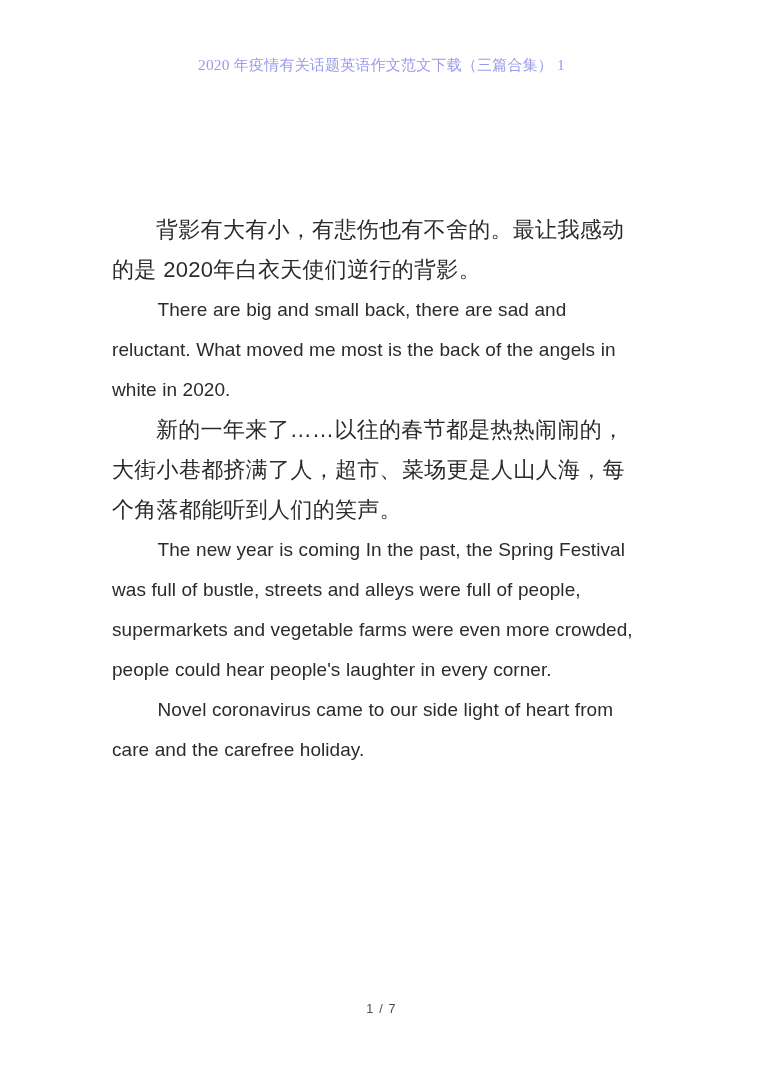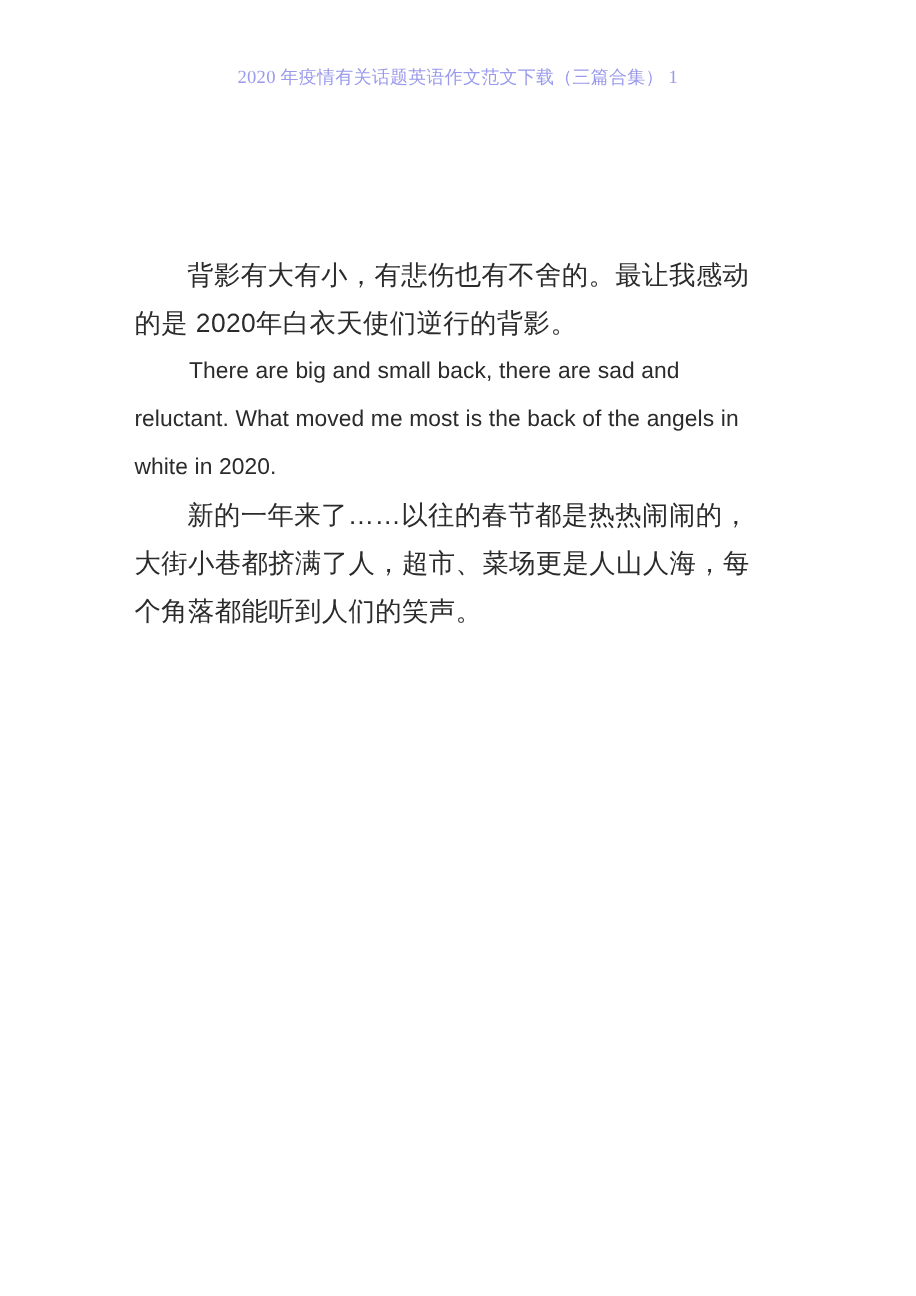--- a/index.html
+++ b/index.html
@@ -110,16 +110,19 @@
 
   <div class="doc-header">
     <span class="hdr-num">2020</span><span>&nbsp;</span><span class="hdr-main">年疫情有关话题英语作文范文下载（三篇合集）</span><span>&nbsp;</span><span class="hdr-tail">1</span>
   </div>
 
 
   <div class="doc-body">
     <p class="para zh">背影有大有小，有悲伤也有不舍的。最让我感动的是 2020年白衣天使们逆行的背影。</p>
     <p class="para en">There are big and small back, there are sad and reluctant. What moved me most is the back of the angels in white in 2020.</p>
     <p class="para zh">新的一年来了……以往的春节都是热热闹闹的，大街小巷都挤满了人，超市、菜场更是人山人海，每个角落都能听到人们的笑声。</p>
+    <p class="para en">The new year is coming In the past, the Spring Festival was full of bustle, streets and alleys were full of people, supermarkets and vegetable farms were even more crowded, people could hear people's laughter in every corner.</p>
+    <p class="para en">Novel coronavirus came to our side light of heart from care and the carefree holiday.</p>
   </div>
 
+  <div class="doc-footer">1 / 7</div>
 
 </div>
 
 </body></html>

